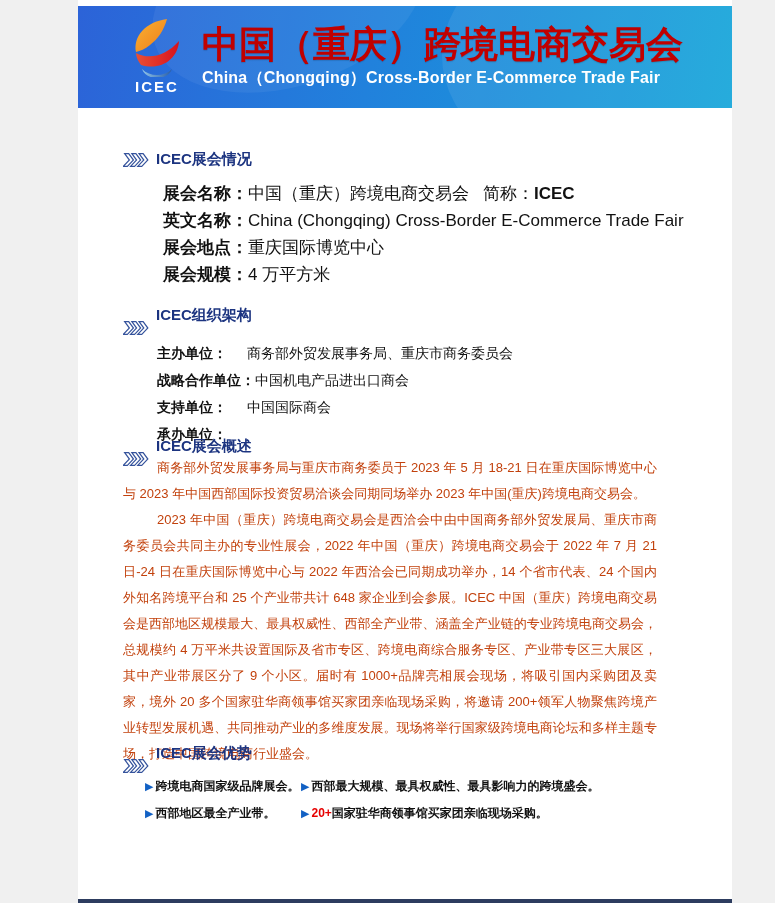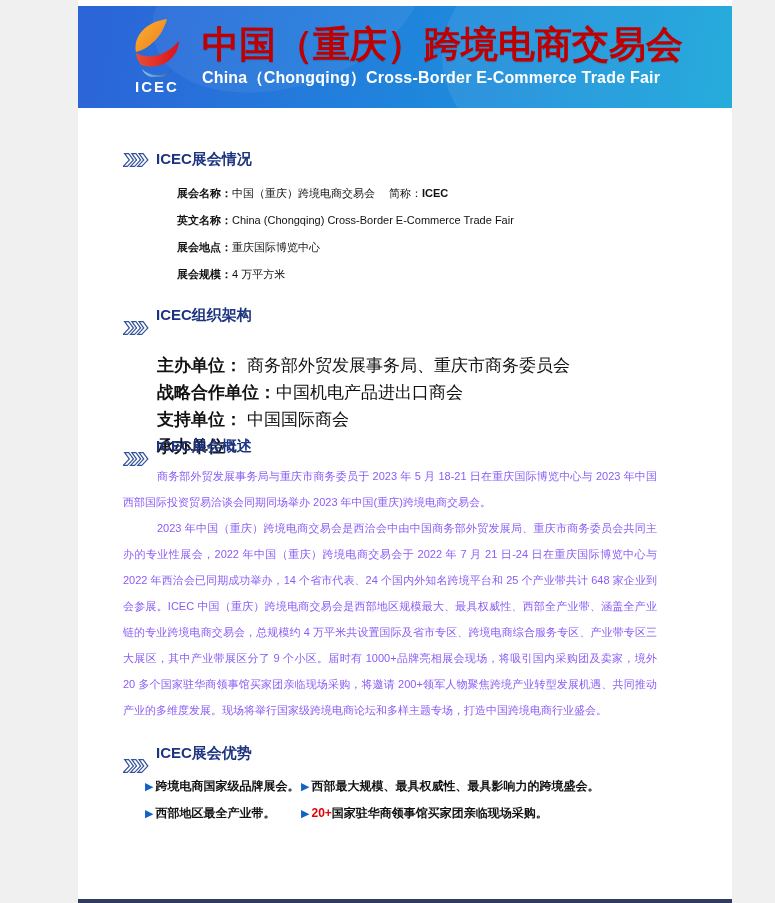--- a/index.html
+++ b/index.html
@@ -42,31 +42,31 @@
     margin-top:3px;font-size:16px;font-weight:bold;color:#ffffff;
     white-space:nowrap;letter-spacing:0.2px;
   }
   
   .section{position:absolute;left:45px;width:534px;}
   .sec-head{display:flex;align-items:center;}
   .chev{flex:0 0 27px;width:27px;height:16px;margin-right:6px;margin-top:1px;}
   .chev.low{transform:translateY(12px);}
   .sec-title{font-size:15px;font-weight:bold;color:var(--heading-navy);line-height:18px;}
   
-  .info-rows{margin:12px 0 0 54px;font-size:11px;}
+  .info-rows{margin:12px 0 0 40px;font-size:17px;}
   .row{line-height:27px;white-space:nowrap;}
   .lbl{font-weight:bold;}
   .sep{display:inline-block;width:14px;}
   .bold{font-weight:bold;}
   
-  .org-rows{margin:28px 0 0 34px;font-size:17px;}
+  .org-rows{margin:16px 0 0 34px;font-size:14px;}
   .org-row{display:flex;line-height:27px;white-space:nowrap;}
   .org-lbl{flex:0 0 90px;font-weight:bold;}
   
-  .paras{margin-top:8px;font-size:11px;line-height:26px;text-align:justify;color:#8b5cf6;}
+  .paras{font-size:13px;line-height:26px;text-align:justify;color:#c2410c;}
   .paras p{margin:0;text-indent:34px;}
   
   .adv-grid{margin:11px 0 0 22px;display:grid;grid-template-columns:156px 1fr;
     font-size:12px;font-weight:bold;}
   .adv-item{line-height:27px;white-space:nowrap;}
   .arrow{color:var(--arrow-blue);margin-right:2px;font-size:11px;}
   .hl{color:var(--highlight-red);}
   
   .footer-bar{position:absolute;left:0;bottom:0;width:654px;height:4px;background:var(--footer-bar);}
   

